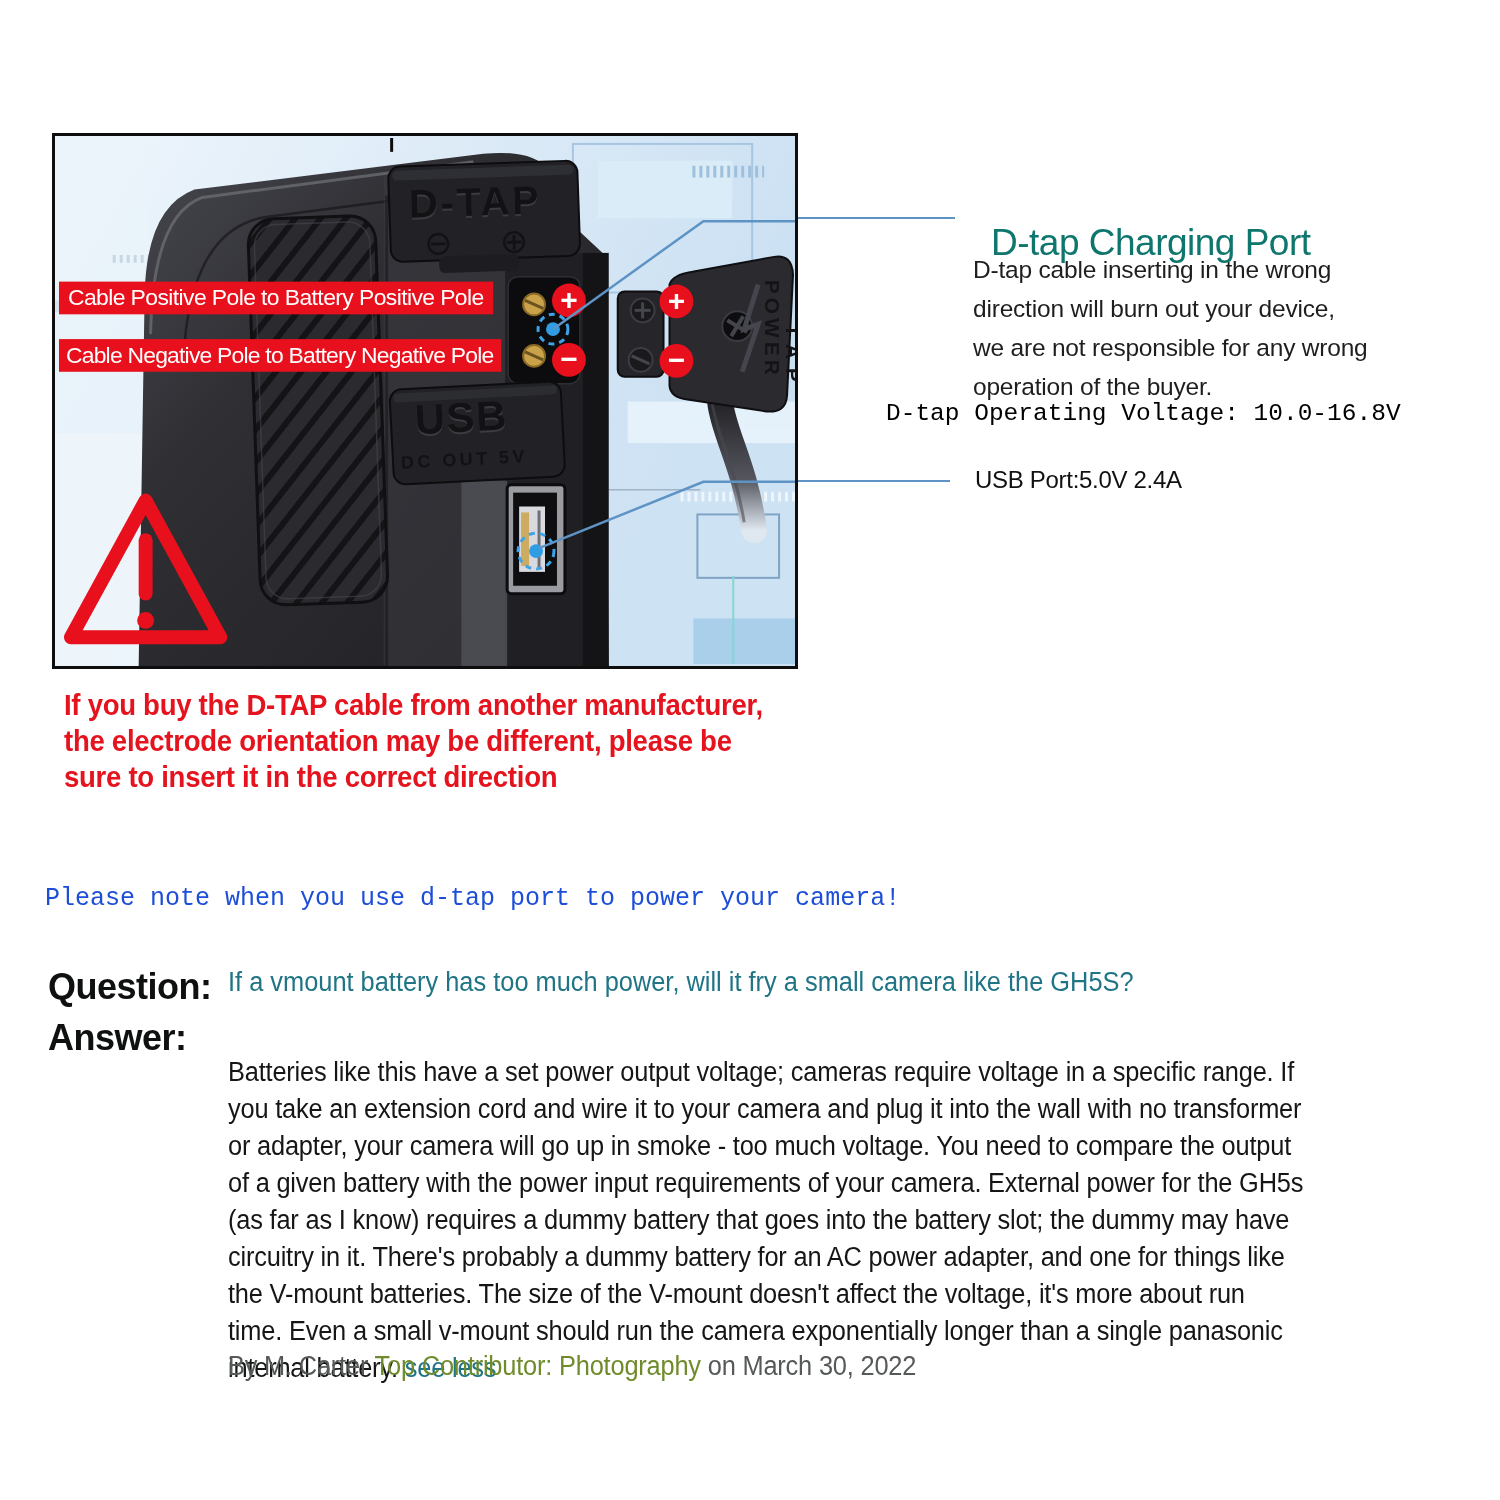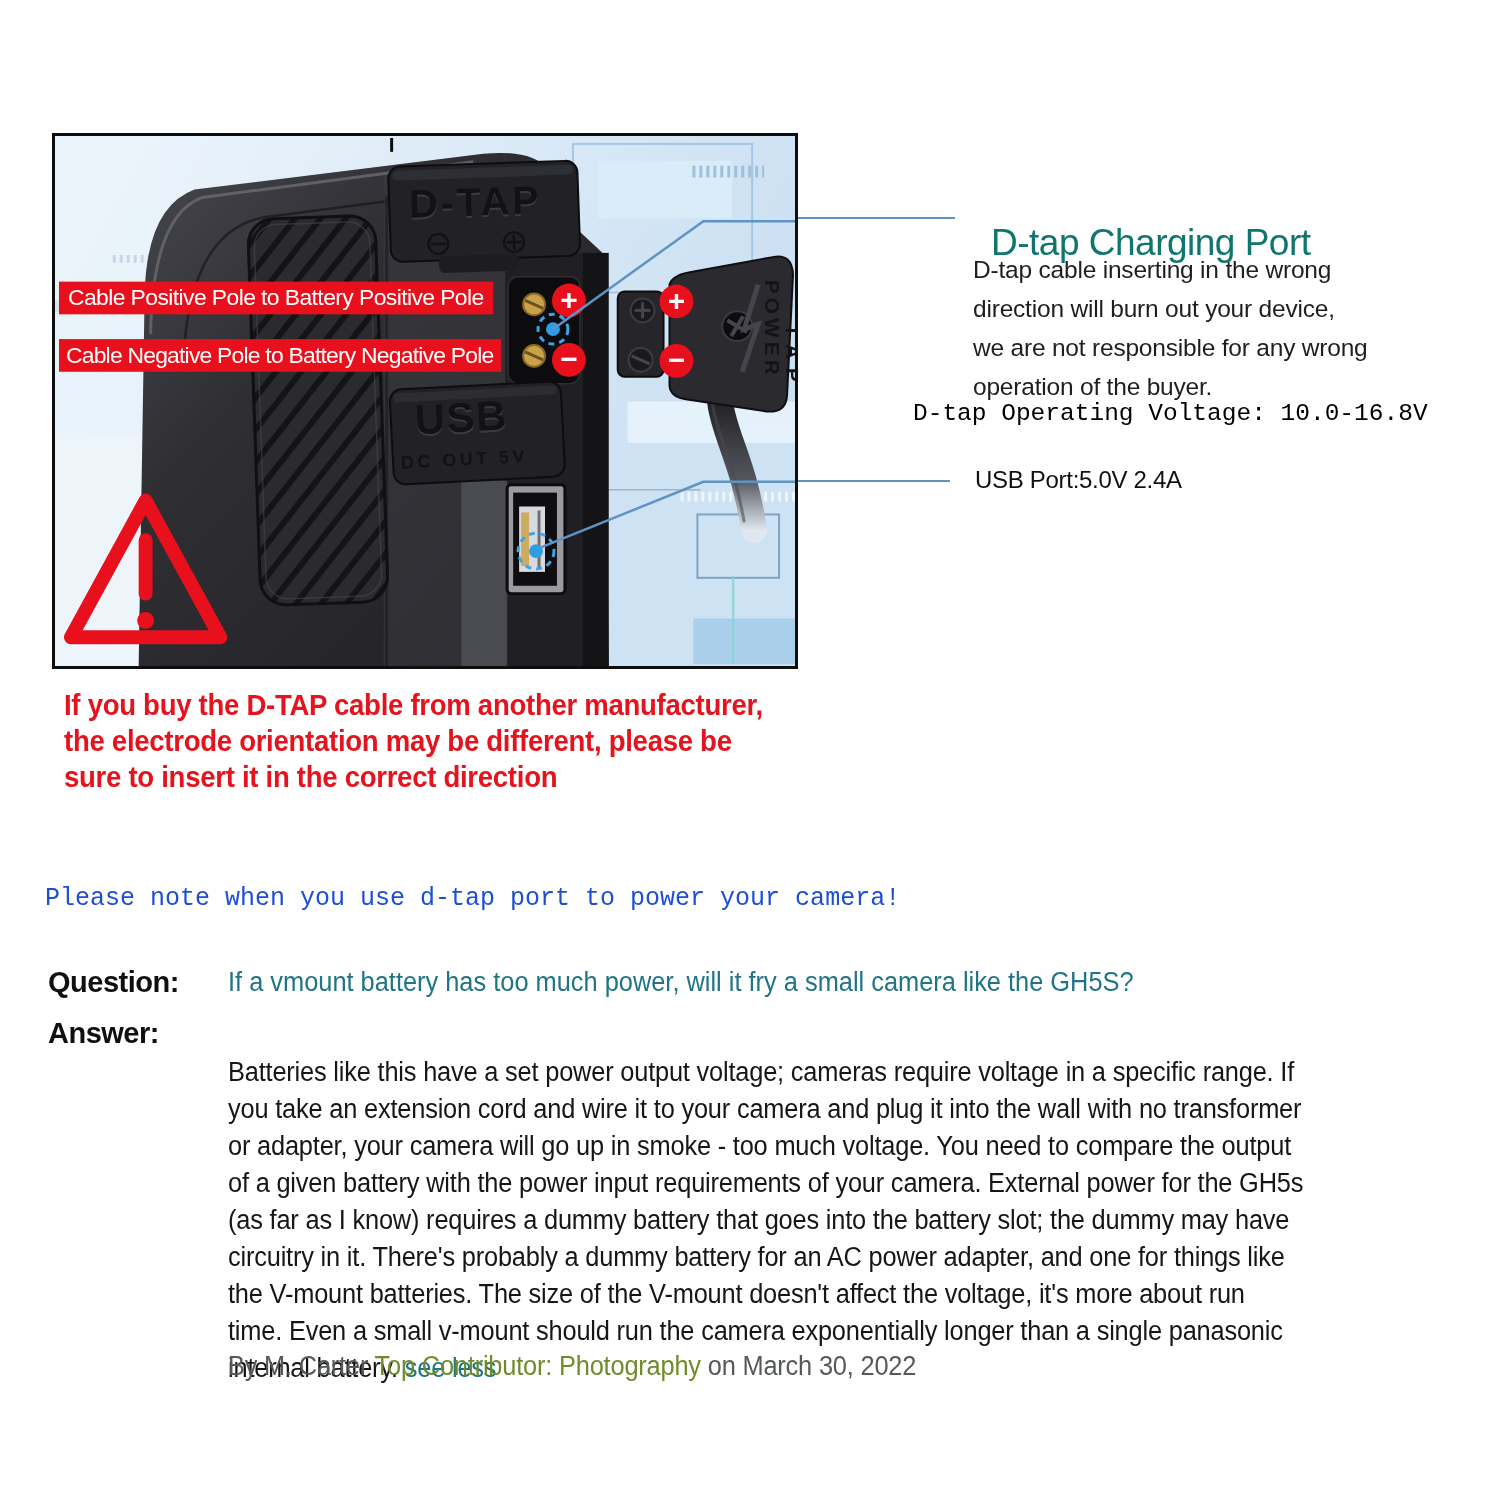--- a/index.html
+++ b/index.html
@@ -18,35 +18,35 @@
   .figure svg{display:block;}
 
   
   .callout-line{height:2px;background:#5e93c5;}
   .line-dtap{left:798px;top:217px;width:157px;}
   .line-usb{left:798px;top:480px;width:152px;}
 
   
   .dtap-title{left:991px;top:198px;font-size:37px;color:#0f766e;letter-spacing:-0.5px;white-space:nowrap;margin-top:24px;}
   .dtap-body{left:973px;top:250px;font-size:24.5px;line-height:39px;color:#1e1e1e;white-space:pre-line;letter-spacing:-0.2px;}
-  .dtap-specs{left:886px;top:396px;font-family:"Liberation Mono",monospace;font-size:24.5px;line-height:36px;color:#000;white-space:nowrap;margin-left:27px;}
+  .dtap-specs{left:886px;top:396px;font-family:"Liberation Mono",monospace;font-size:24.5px;line-height:36px;color:#000;white-space:nowrap;}
   .usb-title{left:975px;top:466px;font-size:24px;color:#111;letter-spacing:-0.3px;white-space:nowrap;}
 
   
   .warning-text{
     left:64px;top:687px;font-size:29px;font-weight:bold;line-height:36px;
     color:#e4131d;white-space:pre-line;letter-spacing:-0.3px;
     transform:scaleX(0.95);transform-origin:0 0;width:900px;
   }
 
   
   .note-text{left:45px;top:884px;font-family:"Liberation Mono",monospace;font-size:25px;color:#1d4ed8;white-space:nowrap;}
 
   
-  .qa-label{font-size:29px;font-weight:bold;color:#0f1111;letter-spacing:-0.5px;white-space:nowrap;}
+  .qa-label{font-size:36px;font-weight:bold;color:#0f1111;letter-spacing:-0.5px;white-space:nowrap;}
   .q-label{left:48px;top:966px;}
   .a-label{left:48px;top:1017px;}
   .q-text{
     left:228px;top:967px;font-size:27px;color:#1f7485;white-space:nowrap;
     transform:scaleX(0.94);transform-origin:0 0;cursor:pointer;
   }
   .a-body{
     left:228px;top:1017px;font-size:27px;line-height:37px;color:#161616;
     white-space:pre-line;transform:scaleX(0.94);transform-origin:0 0;width:1360px;
     letter-spacing:-0.2px;

